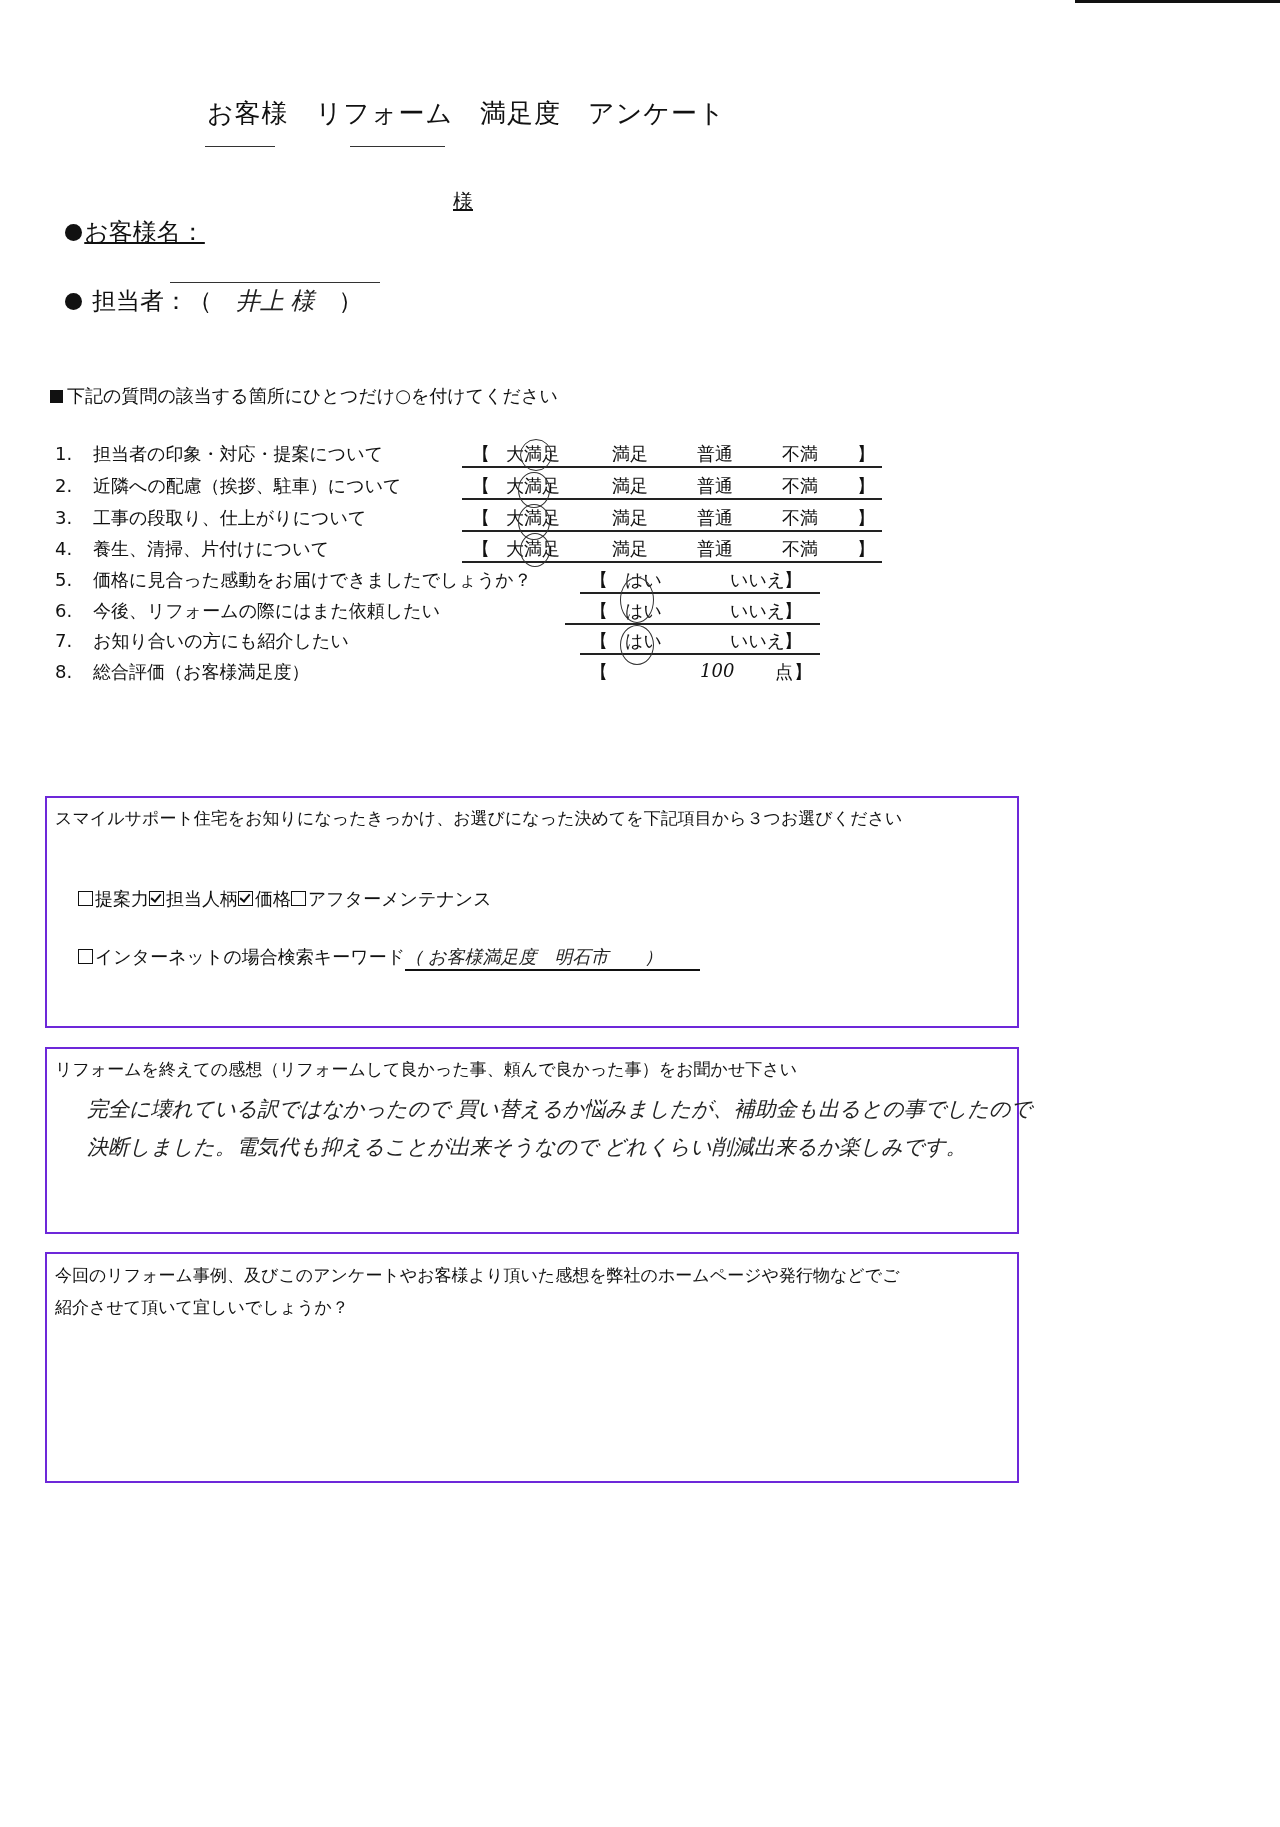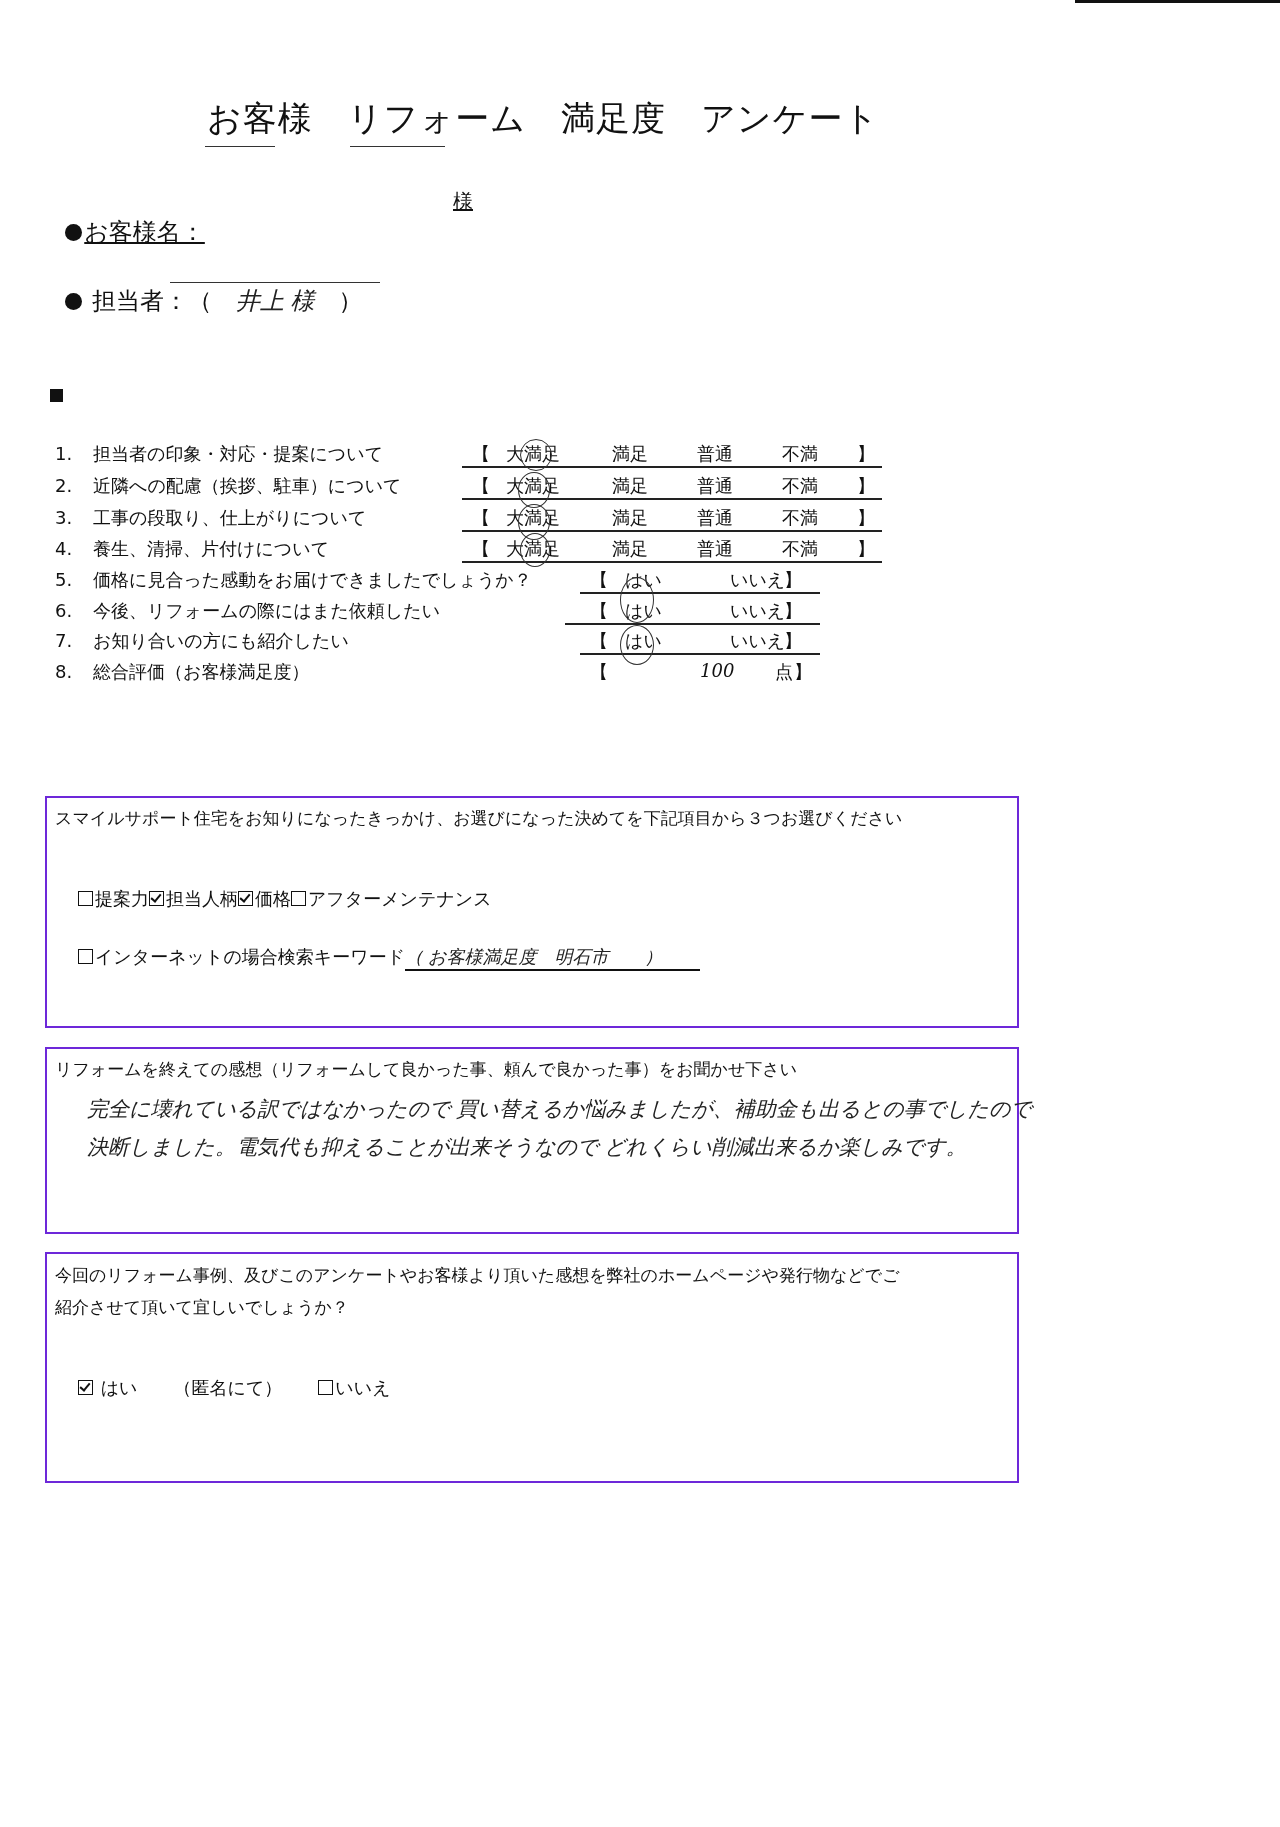--- a/index.html
+++ b/index.html
@@ -3,21 +3,21 @@
 <meta charset="utf-8">
 <style>
   html, body { margin: 0; padding: 0; background: #ffffff; }
   body {
     width: 1280px; height: 1827px; position: relative; overflow: hidden;
     font-family: "DejaVu Sans", "Liberation Sans", sans-serif; color: #111;
   }
   .abs { position: absolute; }
   .topline { left: 1075px; top: 0; width: 205px; height: 3px; background: #111; }
   .title {
-    left: 207px; top: 96px; font-size: 34px; letter-spacing: 1px; white-space: pre;
+    left: 207px; top: 96px; font-size: 26px; letter-spacing: 1px; white-space: pre;
   }
   .title-ul1 { left: 205px; top: 146px; width: 70px; height: 1px; background: #333; }
   .title-ul2 { left: 350px; top: 146px; width: 95px; height: 1px; background: #333; }
 
   .field-row { font-size: 24px; white-space: pre; }
   .bullet { display: inline-block; width: 17px; height: 17px; border-radius: 50%; background: #111; vertical-align: -1px; margin-right: 2px; }
   .u { text-decoration: underline; }
   .customer { left: 50px; top: 188px; }
   .customer-sama { left: 453px; top: 188px; font-size: 20px; text-decoration: underline; }
   .staff { left: 50px; top: 257px; }
@@ -64,21 +64,21 @@
 <div class="abs field-row customer">
   <span class="bullet"></span><span class="u">お客様名：</span><span></span>
 </div>
 <div class="abs customer-sama">様</div>
 
 <div class="abs field-row staff">
   <span class="bullet"></span> <span>担当者：（</span>　<span class="hand">井上 様</span>　<span>）</span>
 </div>
 <div class="abs staff-ul"></div>
 
-<div class="abs instr"><span class="sq"></span></div>
+<div class="abs instr"><span class="sq"></span><span>下記の質問の該当する箇所にひとつだけ○を付けてください</span></div>
 
 <div class="abs q" style="top:442px;"><span class="qnum">1.</span><span>担当者の印象・対応・提案について</span></div>
 <div class="abs q" style="top:474px;"><span class="qnum">2.</span><span>近隣への配慮（挨拶、駐車）について</span></div>
 <div class="abs q" style="top:506px;"><span class="qnum">3.</span><span>工事の段取り、仕上がりについて</span></div>
 <div class="abs q" style="top:537px;"><span class="qnum">4.</span><span>養生、清掃、片付けについて</span></div>
 
 <div class="abs scale" style="left:462px; top:442px; width:420px;">
   <span style="left:10px;">【</span>
   <span style="left:44px;">大満足</span>
   <span style="left:150px;">満足</span>
@@ -159,16 +159,13 @@
 
 <div class="abs box box2">
   <div class="box-head">リフォームを終えての感想（リフォームして良かった事、頼んで良かった事）をお聞かせ下さい</div>
   <div class="comment-line hand" style="top:46px;">完全に壊れている訳ではなかったので 買い替えるか悩みましたが、補助金も出るとの事でしたので</div>
   <div class="comment-line hand" style="top:84px;">決断しました。電気代も抑えることが出来そうなので どれくらい削減出来るか楽しみです。</div>
 </div>
 
 <div class="abs box box3">
   <div class="box-head" style="top:10px;">今回のリフォーム事例、及びこのアンケートやお客様より頂いた感想を弊社のホームページや発行物などでご</div>
   <div class="box-head" style="top:42px;">紹介させて頂いて宜しいでしょうか？</div>
-  <div class="opt-row" style="top:101px; font-size:18px;">
-    <span class="cb checked"></span> <span>はい</span>　　<span>（匿名にて）</span>　　<span class="cb"></span><span>いいえ</span>
-  </div>
 </div>
 
 </body></html>

